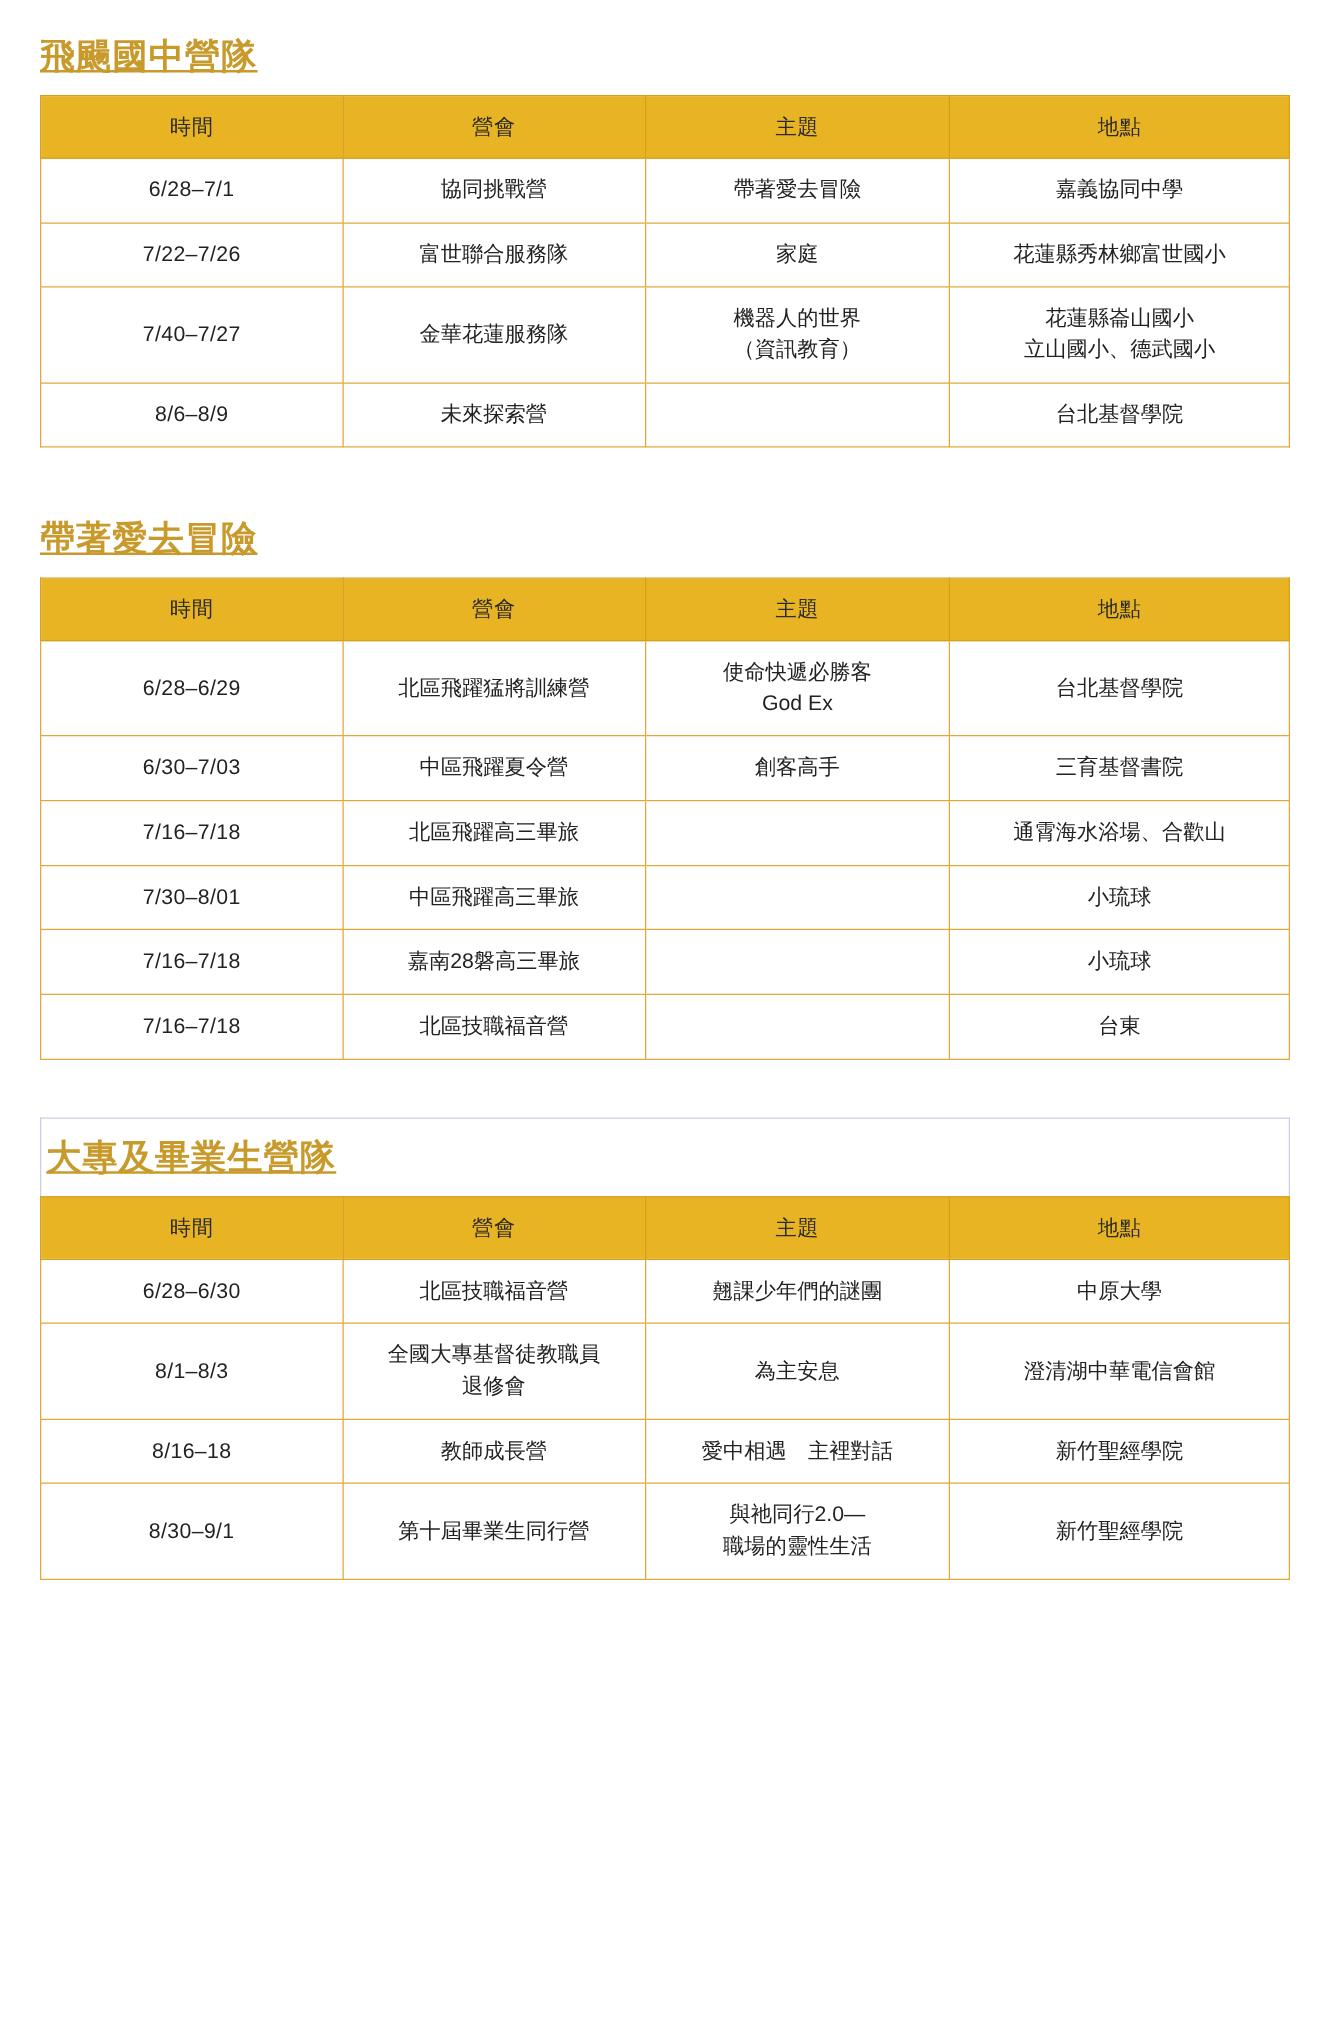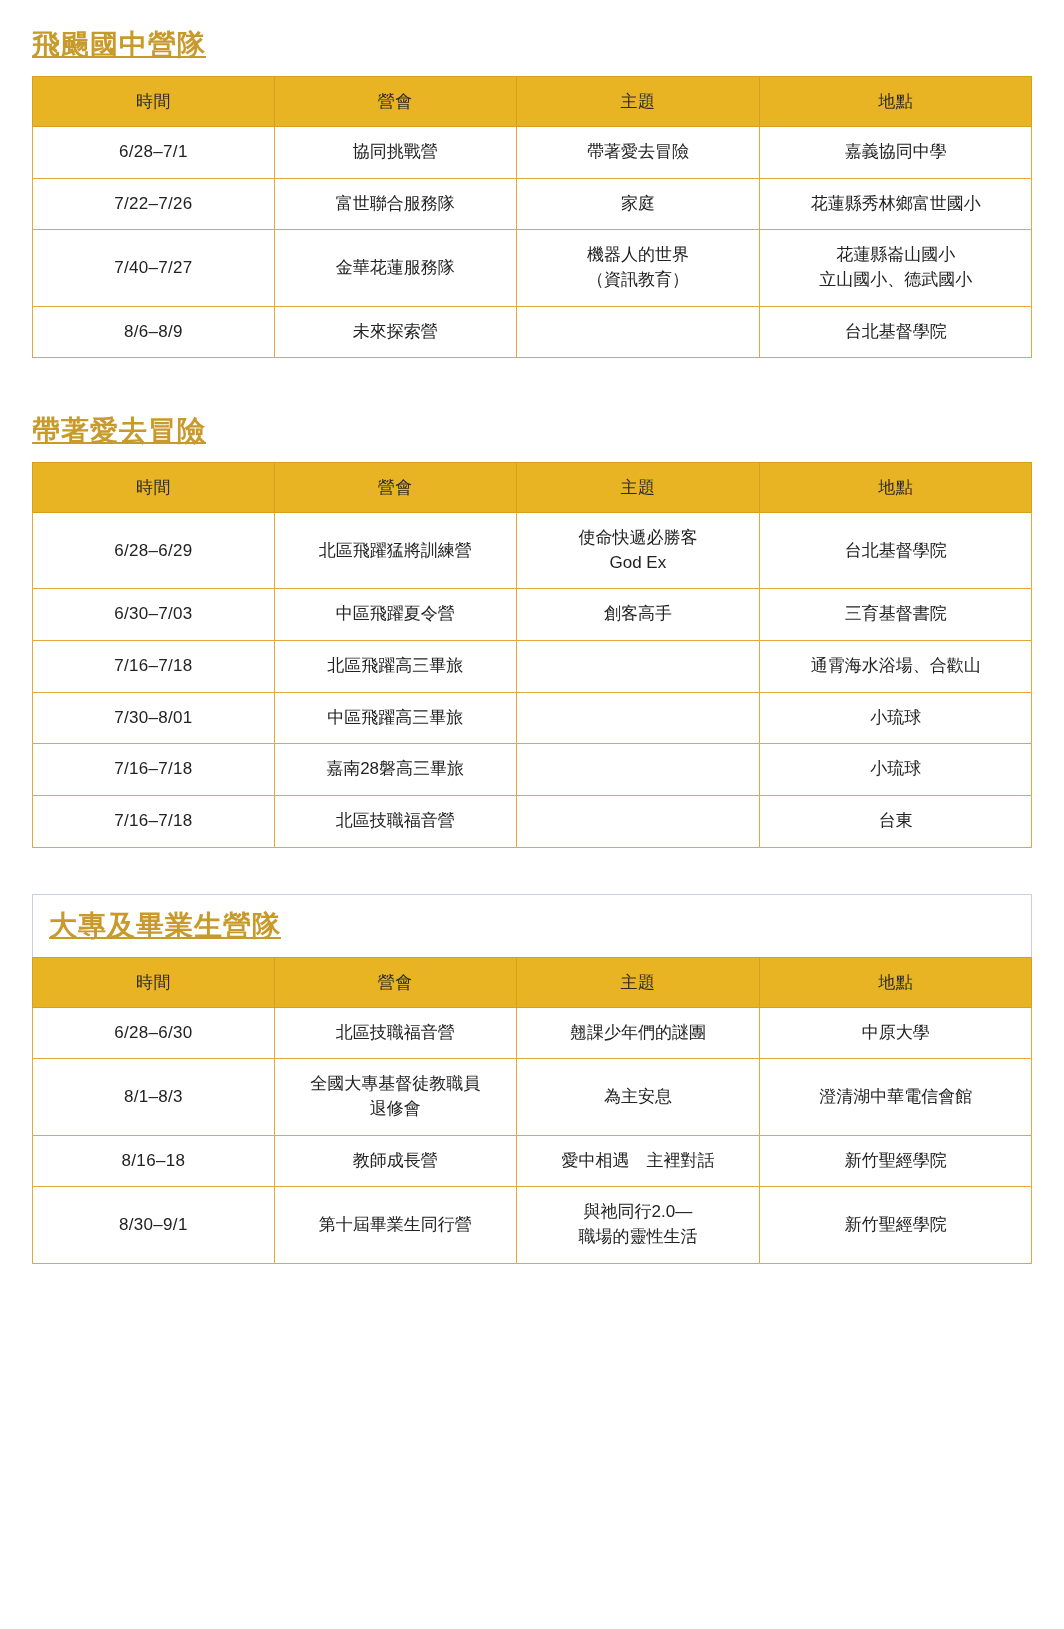--- a/index.html
+++ b/index.html
@@ -30,21 +30,21 @@
     font-size: 28px;
     font-weight: bold;
     color: #c89a2b;
     letter-spacing: 1px;
     padding: 8px 0 12px 0;
     text-decoration: underline;
   }
   .section-title.boxed {
     border: 1px solid #c9cfe0;
     border-bottom: none;
-    padding: 12px 0 12px 16px;
+    padding: 12px 0 12px 4px;
     margin-bottom: 0;
   }
 
   table.camp {
     width: 100%;
     border-collapse: collapse;
     table-layout: fixed;
   }
   table.camp col.c-time  { width: 24.2%; }
   table.camp col.c-name  { width: 24.2%; }

